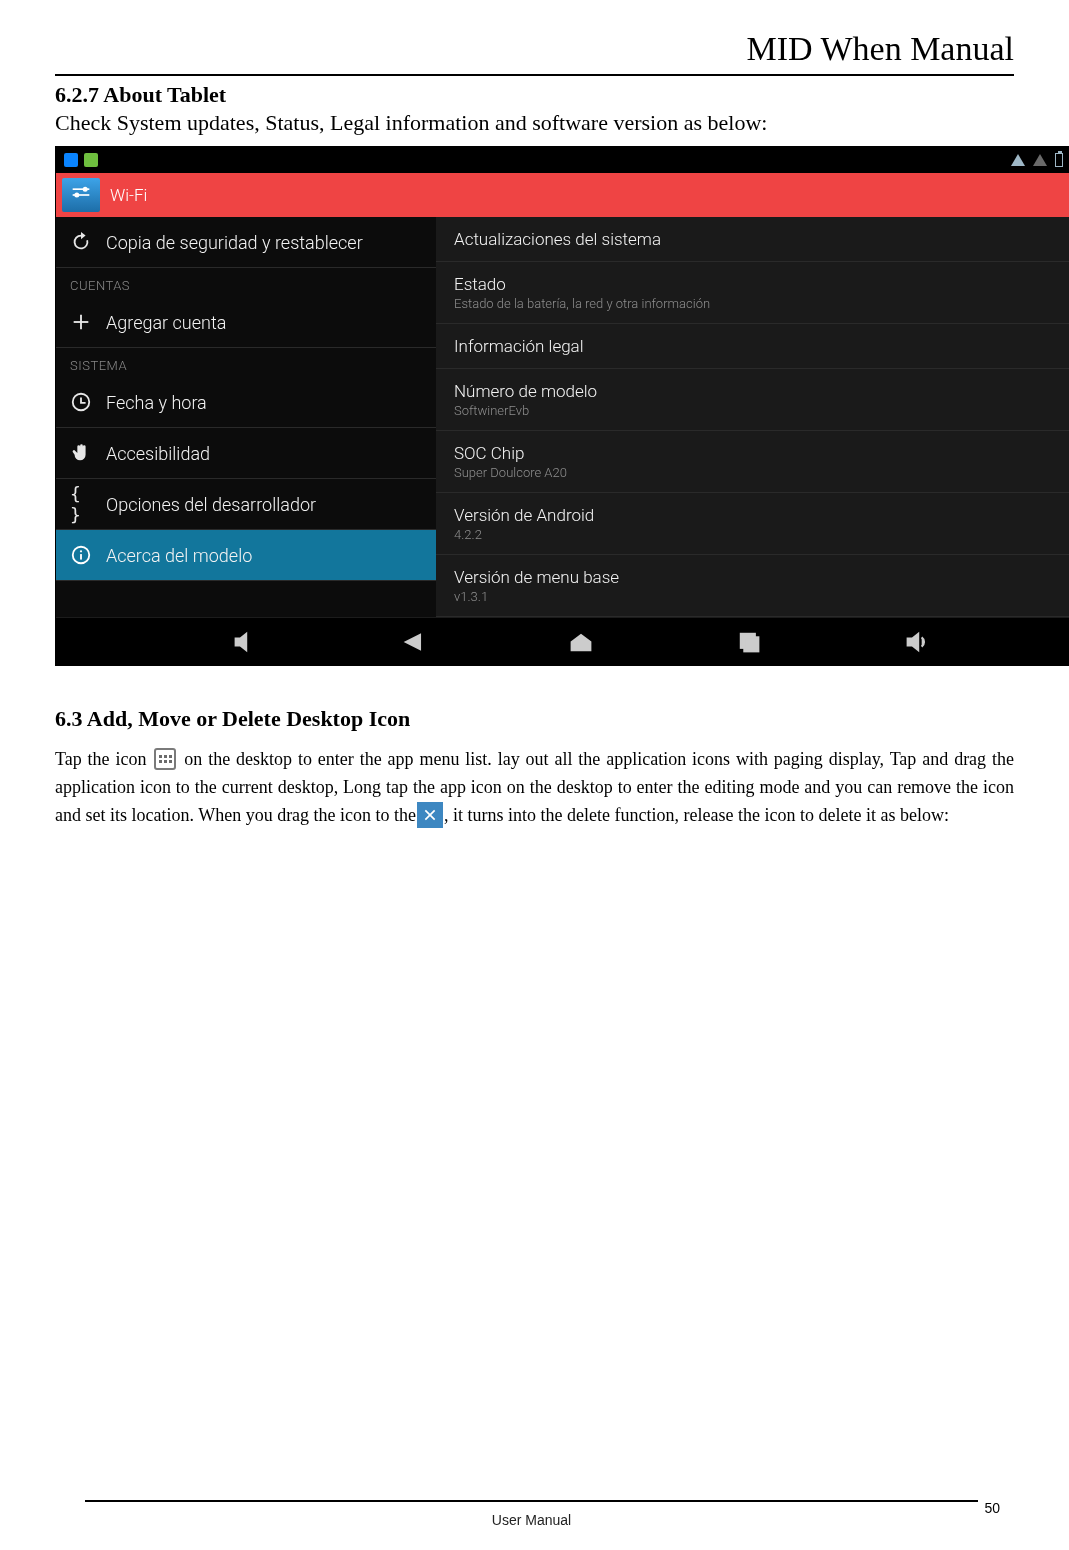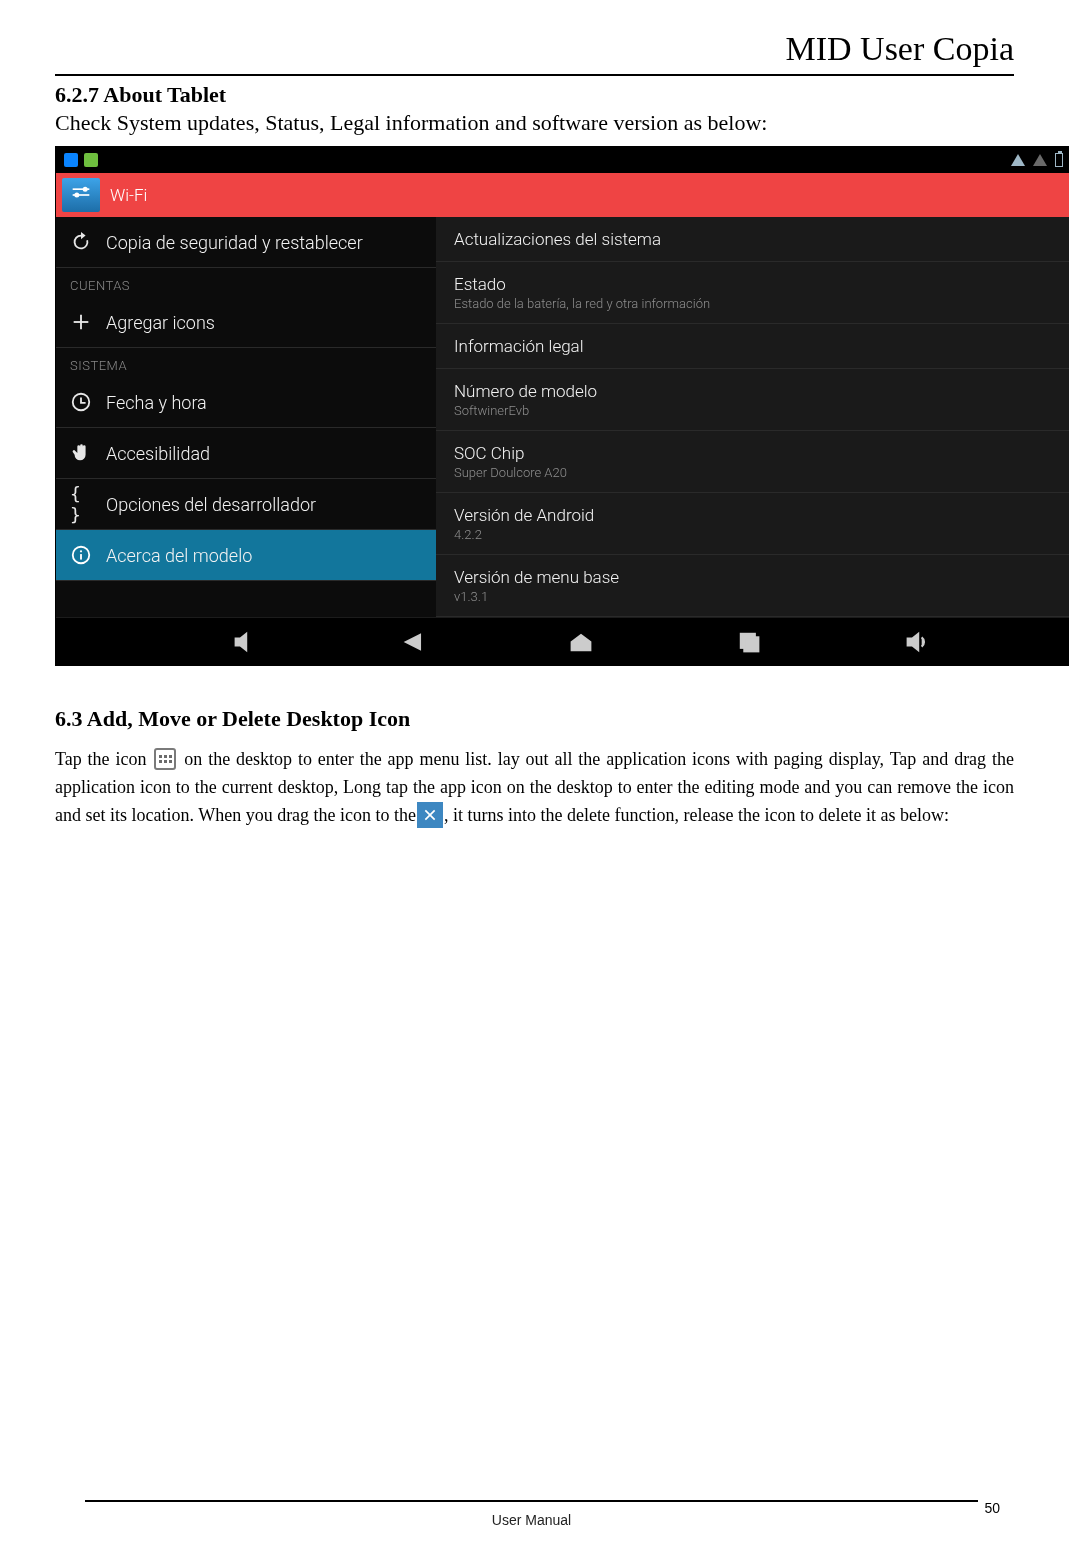--- a/index.html
+++ b/index.html
@@ -116,21 +116,21 @@
     position: absolute; bottom: 20px; left: 55px; right: 61px;
     text-align: center; font-family: Arial, Helvetica, sans-serif;
   }
   .footer .line { border-top: 2px solid #000; margin: 0 30px 4px; }
   .footer .ft { font-size: 14px; color: #222; }
   .footer .pg { position: absolute; right: 8px; bottom: 14px; font-size: 14px; }
 </style>
 </head>
 <body>
 
-<div class="header-title">MID User Copia</div>
+<div class="header-title">MID When Manual</div>
 <hr class="hr-top">
 
 <div class="sec-head">6.2.7 About Tablet</div>
 <div class="body-text">Check System updates, Status, Legal information and software version as below:</div>
 
 <div class="shot">
   <div class="statusbar">
     <div class="left">
       <span class="sb-dot"></span>
       <span class="sb-dot green"></span>
@@ -166,21 +166,21 @@
         <span>Copia de seguridad y restablecer</span>
       </div>
       <div class="li small">CUENTAS</div>
       <div class="li">
         <span class="ic">
             <svg viewBox="0 0 24 24">
               <path d="M11 4h2v16h-2z"></path>
               <path d="M4 11h16v2H4z"></path>
             </svg>
           </span>
-        <span>Agregar icons</span>
+        <span>Agregar cuenta</span>
       </div>
       <div class="li small">SISTEMA</div>
       <div class="li">
         <span class="ic">
             <svg viewBox="0 0 24 24">
               <circle cx="12" cy="12" r="9" fill="none" stroke="#e7e7e7" stroke-width="2"></circle>
               <path d="M12 7v6h5" fill="none" stroke="#e7e7e7" stroke-width="2"></path>
             </svg>
           </span>
         <span>Fecha y hora</span>

